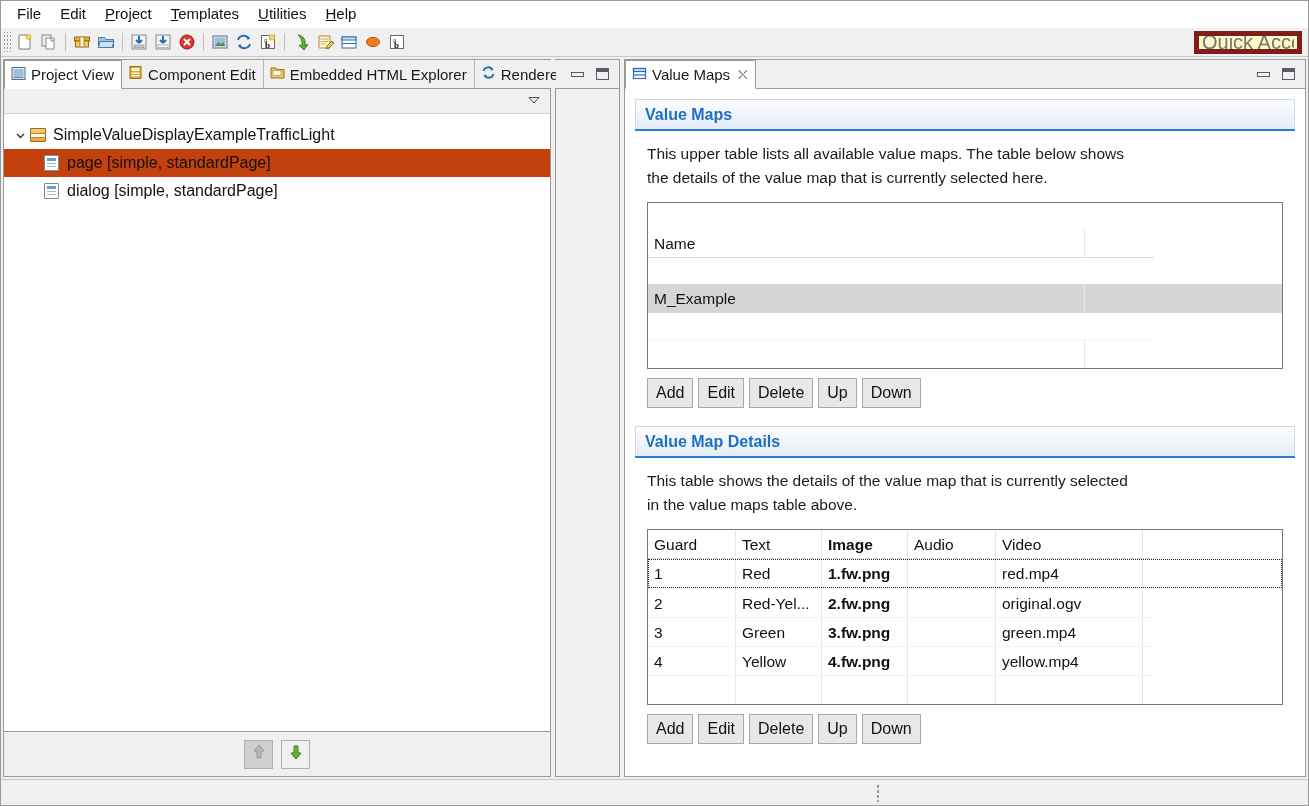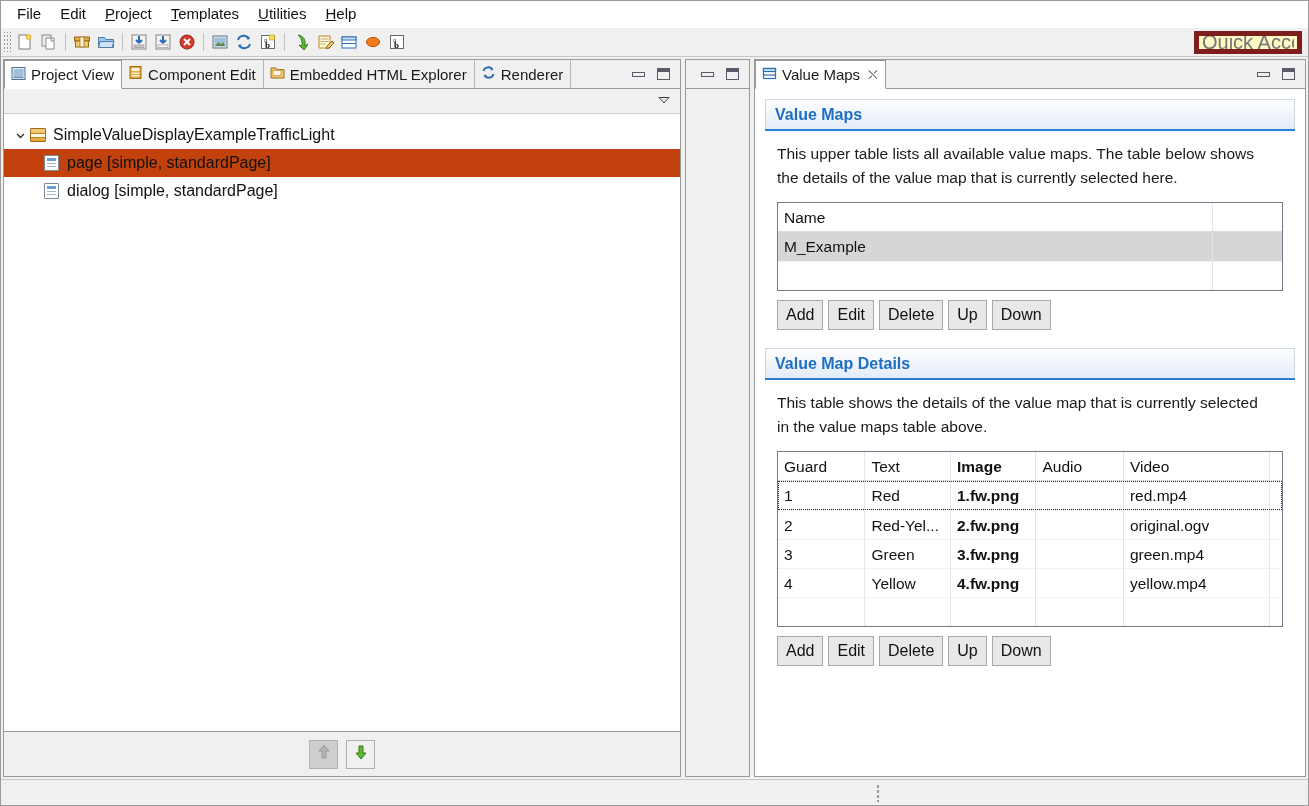--- a/index.html
+++ b/index.html
@@ -229,21 +229,21 @@
   .tbl .trow { display: flex; }
   .tbl .thead .tcell {
     border-bottom: 1px solid #d9dde2;
   }
   .tcell {
     padding: 3px 6px; line-height: 23px; height: 29px;
     border-right: 1px solid #e9ecef;
     overflow: hidden; white-space: nowrap;
   }
   .tcell:last-child { border-right: none; }
-  .names-tbl .trow { height: 29px; }
+  .names-tbl .trow { height: 29px; margin-top: 26px; }
   .names-tbl .tcell.c1 { width: 437px; border-right: 1px solid #e3e7eb; }
   .names-tbl .tcell.c2 { width: 69px; }
   .names-tbl .row-selected { background: #d6d6d6; }
   .names-tbl .trow.spacer .tcell { border-top: 1px solid #f2f4f6; }
 
   .details-tbl { }
   .details-tbl .trow { height: 29px; }
   .details-tbl .tcell { border-right: 1px solid #e3e7eb; }
   .details-tbl .c-guard { width: 88px; }
   .details-tbl .c-text  { width: 86px; }
@@ -403,21 +403,21 @@
         <text x="5" y="9" font-family="Liberation Serif, serif" font-size="7" fill="#111">a</text>
         <text x="6" y="15" font-family="Liberation Serif, serif" font-size="9" font-weight="bold" fill="#111">b</text>
       </svg>
     </div>
 
     <input class="quick-access" placeholder="Quick Access" style="">
   </div>
 
   <div class="workbench">
 
-    <div class="part" style="width:678px; margin:2px 0 2px 2px;">
+    <div class="part" style="width:548px; margin:2px 0 2px 2px;">
       <div class="part-tabbar">
         <div class="ptab active">
           <span>
             <svg width="15" height="15" viewBox="0 0 15 15">
               <rect x="1" y="1.5" width="13" height="12" fill="#e8eef4" stroke="#4a6f92"></rect>
               <rect x="2.5" y="3" width="10" height="7" fill="#9fc0dd"></rect>
               <rect x="2.5" y="10.5" width="10" height="1.6" fill="#6f8aa2"></rect>
             </svg>
           </span>
           <span>Project View</span>

